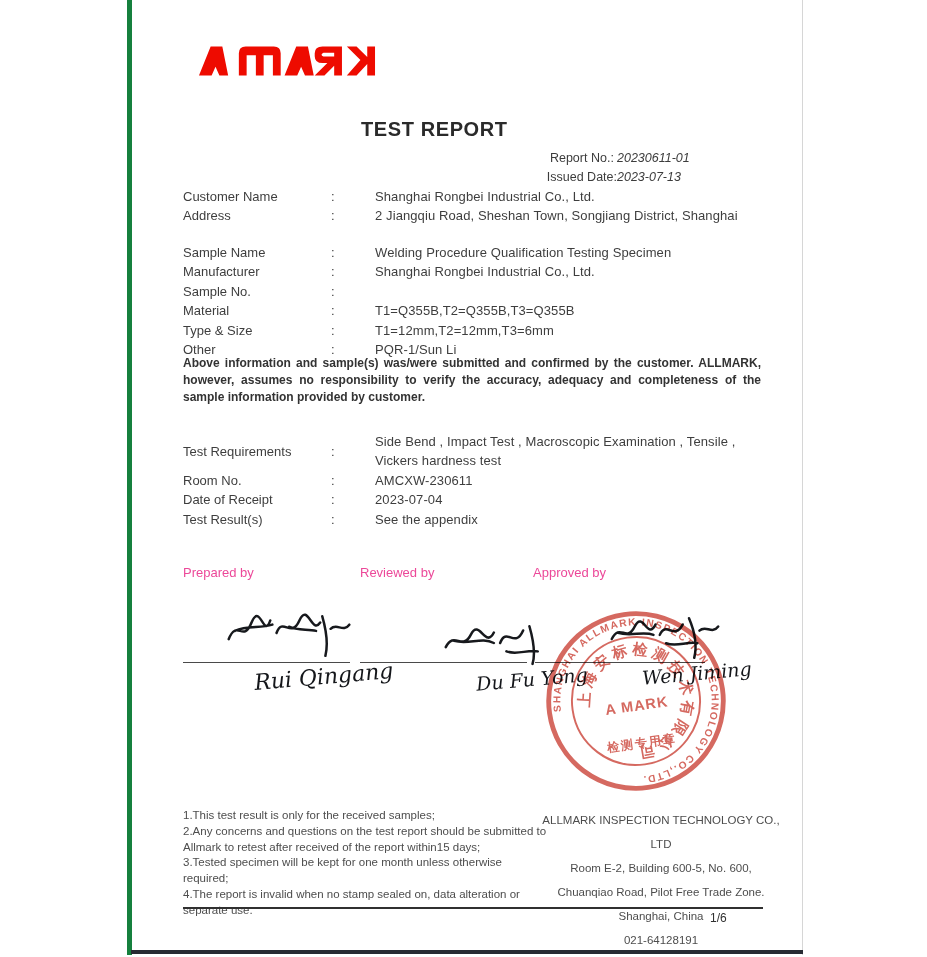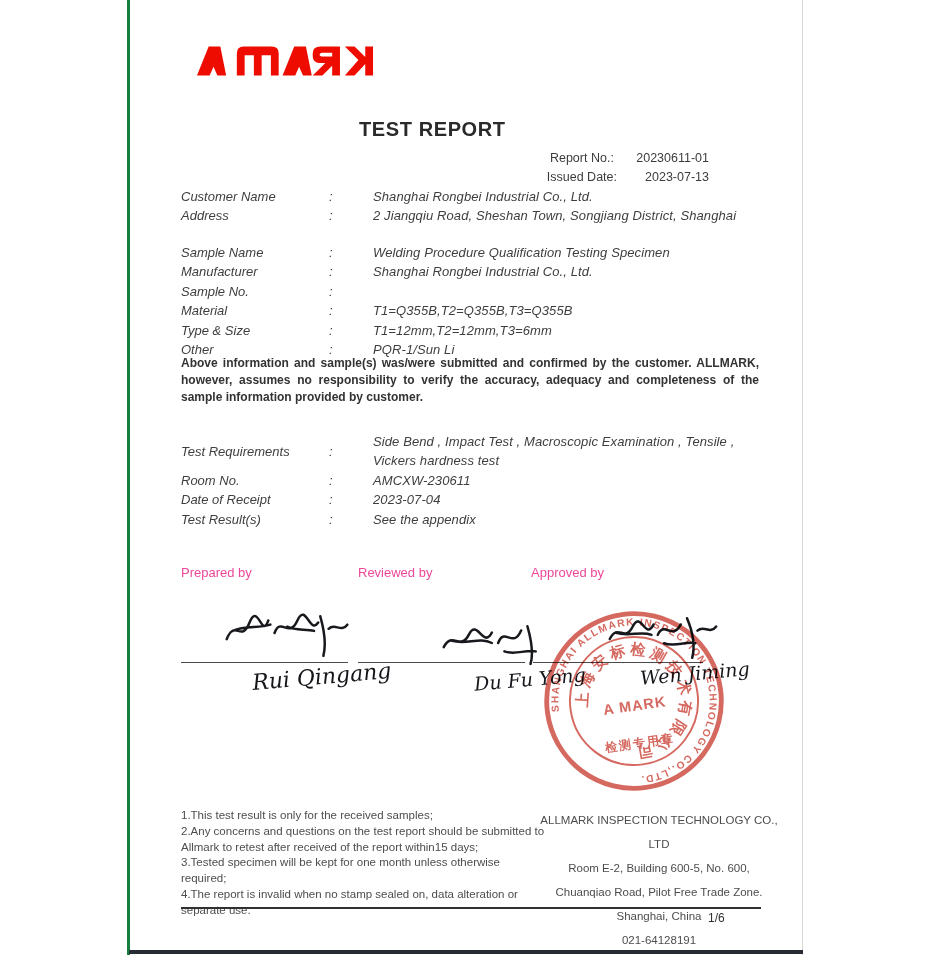--- a/index.html
+++ b/index.html
@@ -1,35 +1,35 @@
 <!DOCTYPE html>
 <html><head>
 <meta charset="utf-8">
 <style>
   * { margin:0; padding:0; box-sizing:border-box; }
   html,body { width:927px; height:957px; background:#ffffff; overflow:hidden;
     font-family:"Liberation Sans","DejaVu Sans",sans-serif; color:#3e3e3e; }
   .sheet { position:absolute; left:127px; top:0; width:676px; height:955px;
-    background:#ffffff; border-left:3px solid #15803d; border-right:1px solid #d6d6d6; }
+    background:#ffffff; border-left:5px solid #15803d; border-right:1px solid #d6d6d6; }
   .bottom-bar { position:absolute; left:-1px; right:-1px; bottom:1px; height:4px; background:#272b33; }
 
   .logo { position:absolute; left:66px; top:34px; width:178px; height:54px; }
   .logo svg { width:100%; height:100%; }
   .sr-only { position:absolute; width:1px; height:1px; overflow:hidden; clip:rect(0 0 0 0); white-space:nowrap; }
 
   .title { position:absolute; left:229px; top:118px; font-size:20px; font-weight:bold;
     letter-spacing:0.6px; color:#2a2a2a; }
 
   .meta { position:absolute; top:149px; right:93px; display:grid;
     grid-template-columns:auto 92px; font-size:12.5px; line-height:19px; color:#3c3c3c; }
   .meta .m-label { text-align:center; }
-  .meta .m-value { text-align:right; }
+  .meta .m-value { text-align:left;font-style:italic; }
 
   .rows { position:absolute; left:51px; width:578px; font-size:13px; }
-  .row { display:grid; grid-template-columns:148px 44px 1fr; line-height:19.4px; align-items:center;font-style:italic; }
+  .row { display:grid; grid-template-columns:148px 44px 1fr; line-height:19.4px; align-items:center; }
   .row .val { letter-spacing:0.1px; }
 
   .disclaimer { position:absolute; left:51px; top:355px; width:578px; font-size:12px;
     font-weight:bold; color:#333333; line-height:17px; text-align:justify; }
 
   .sign-role { position:absolute; top:565px; font-size:13px; color:#ec4899; }
   .sig-line { position:absolute; top:662px; border-top:1.5px solid #4a4a4a; }
   .scribble { position:absolute; }
   .scribble svg { width:100%; height:100%; }
   .scribble path { fill:none; stroke:#17191d; stroke-width:2.4; stroke-linecap:round; }

